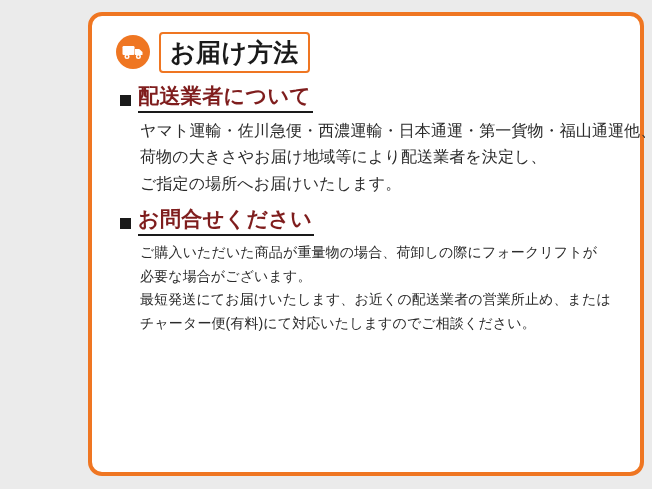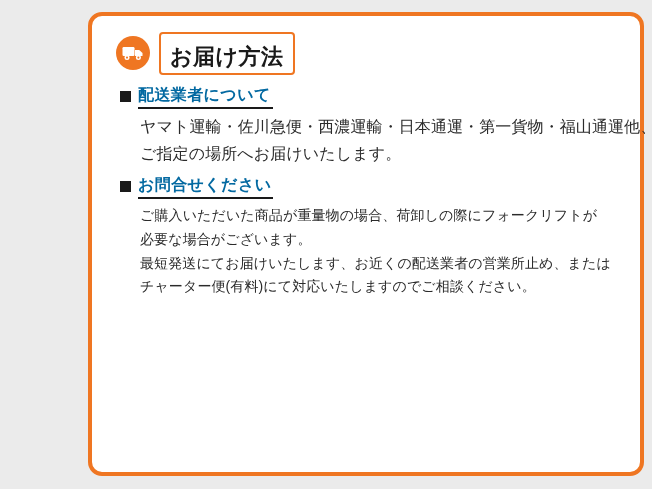--- a/index.html
+++ b/index.html
@@ -44,22 +44,22 @@
     background: #ef7622;
     display: flex;
     align-items: center;
     justify-content: center;
     flex: 0 0 auto;
   }
   .truck-badge svg { display: block; }
   .title-box {
     border: 2px solid #ef7622;
     border-radius: 4px;
-    padding: 10px 9px 3px 9px;
-    font-size: 22px;
+    padding: 4px 9px 3px 9px;
+    font-size: 25px;
     font-weight: bold;
     color: #1a1a1a;
     line-height: 1.18;
     letter-spacing: 0.5px;
     white-space: nowrap;
   }
   .section { margin: 0 0 4px 0; }
   .section-head {
     display: flex;
     align-items: flex-end;
@@ -67,23 +67,23 @@
     margin: 10px 0 6px 6px;
   }
   .sq {
     width: 11px;
     height: 11px;
     background: #1a1a1a;
     margin-bottom: 7px;
     flex: 0 0 auto;
   }
   .section-title {
-    font-size: 16px;
+    font-size: 21px;
     font-weight: bold;
-    color: #0369a1;
+    color: #7f1d1d;
     letter-spacing: 0.4px;
     border-bottom: 2px solid #1a1a1a;
     padding: 0 2px 2px 0;
     line-height: 1.25;
     white-space: nowrap;
   }
   .body-lines {
     margin: 0 0 0 26px;
   }
   .body-lines p {
@@ -116,20 +116,21 @@
       <span class="title-box">お届け方法</span>
     </div>
 
     <div class="section s1">
       <div class="section-head">
         <span class="sq"></span>
         <span class="section-title">配送業者について</span>
       </div>
       <div class="body-lines">
         <p>ヤマト運輸・佐川急便・西濃運輸・日本通運・第一貨物・福山通運他、</p>
+        <p>荷物の大きさやお届け地域等により配送業者を決定し、</p>
         <p>ご指定の場所へお届けいたします。</p>
       </div>
     </div>
 
     <div class="section">
       <div class="section-head">
         <span class="sq"></span>
         <span class="section-title">お問合せください</span>
       </div>
       <div class="body-lines">

